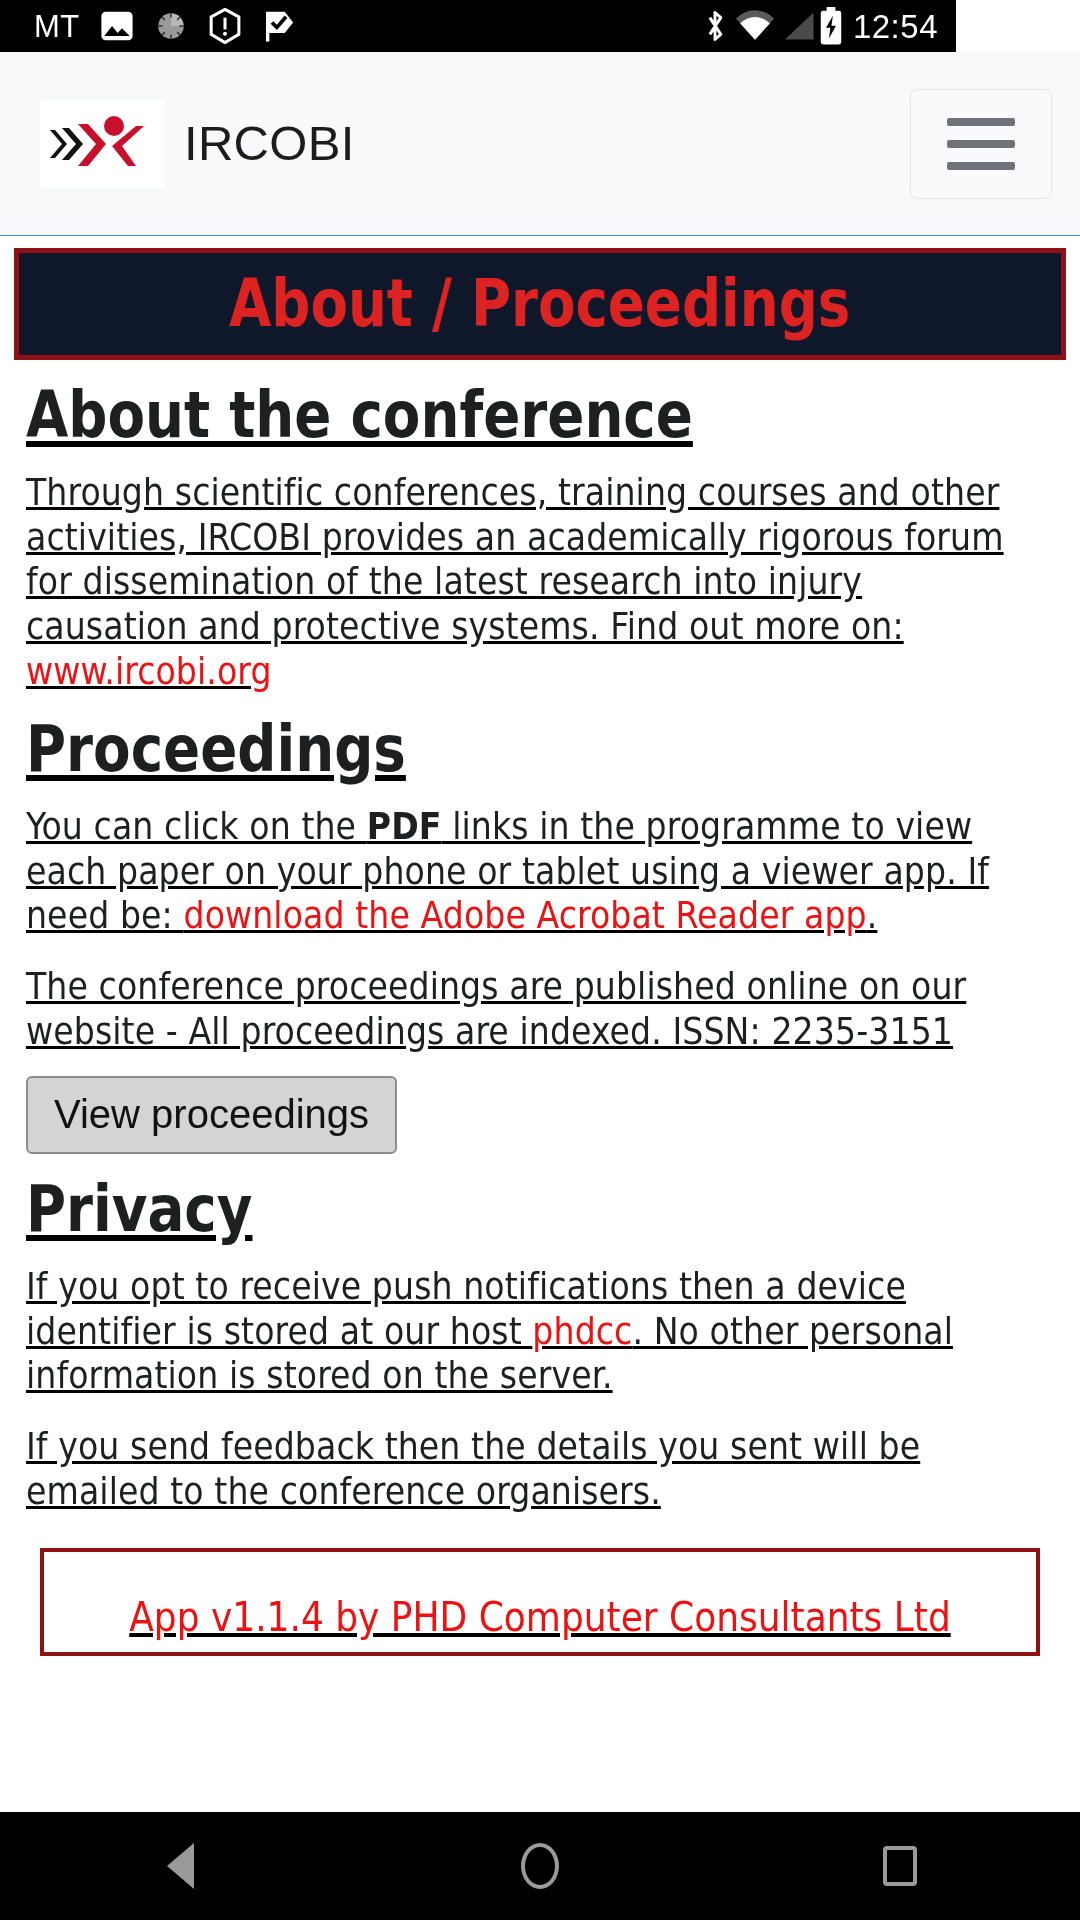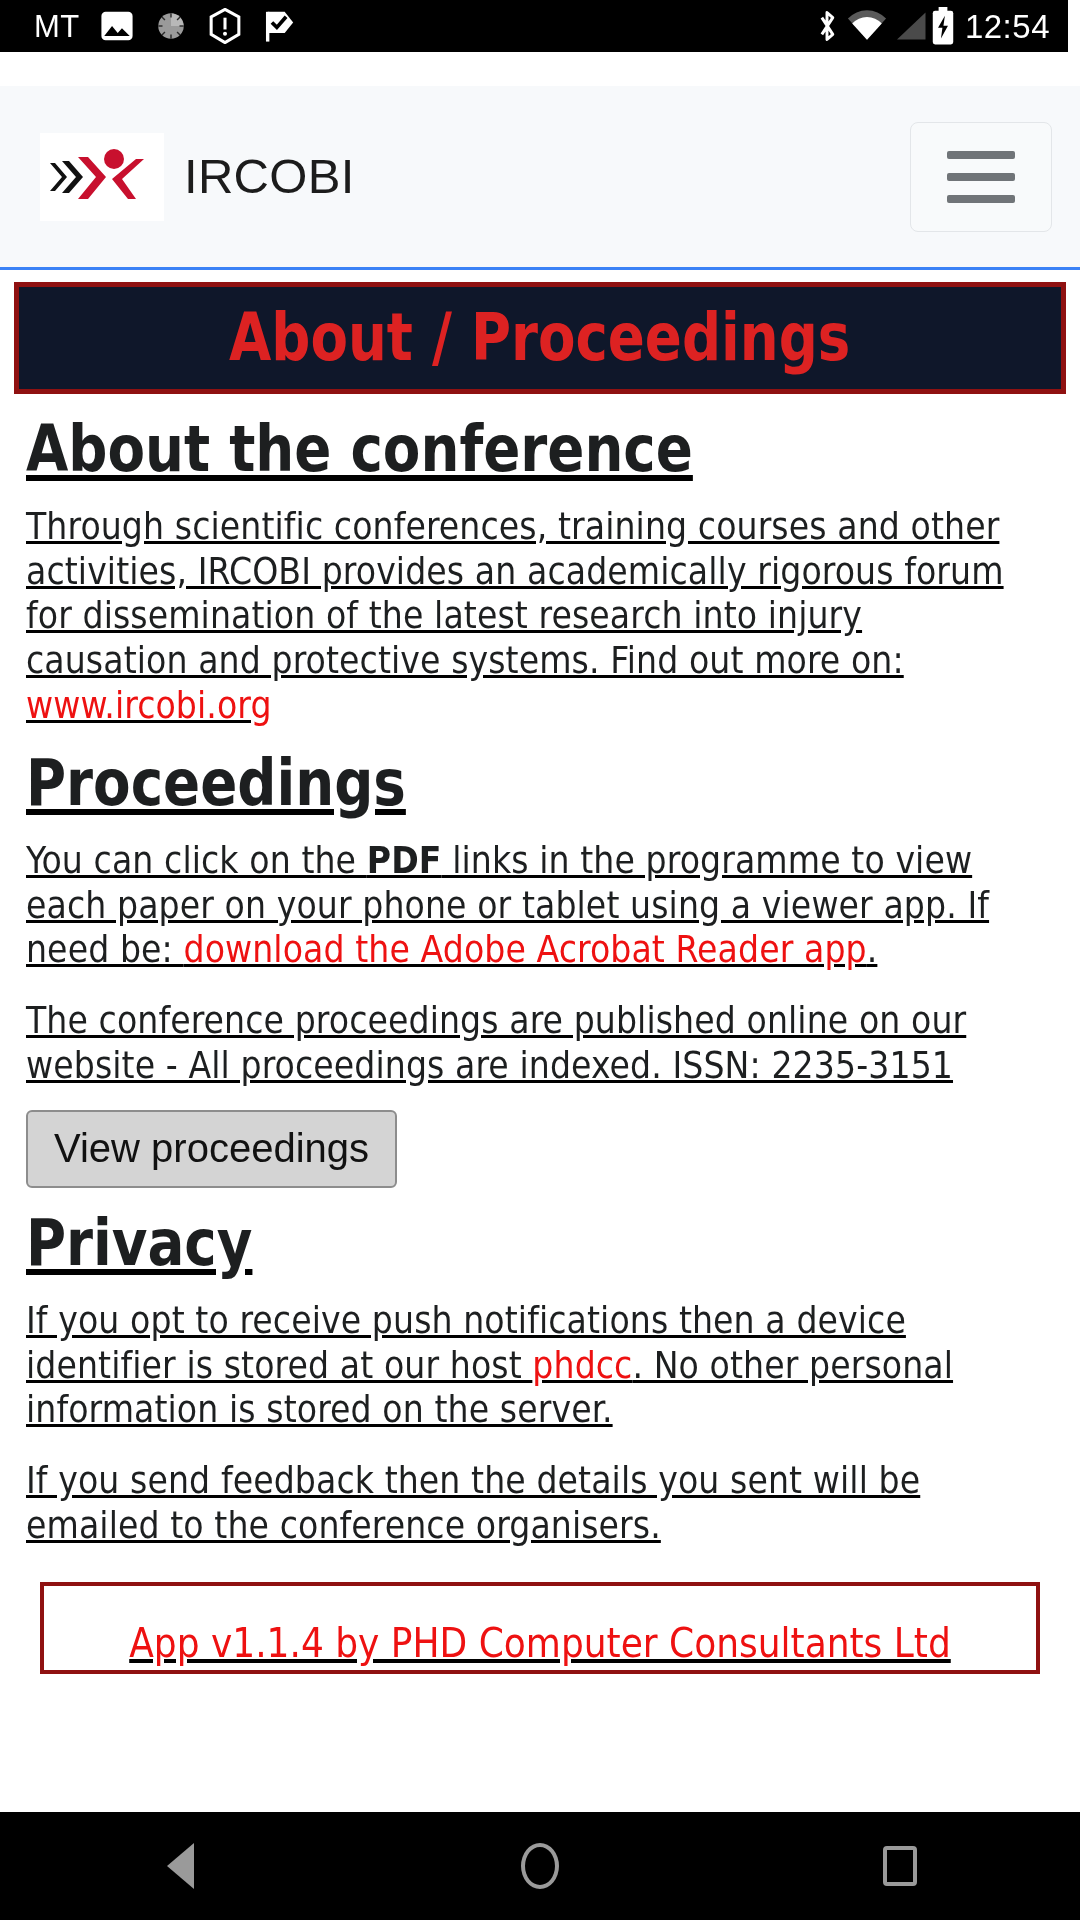--- a/index.html
+++ b/index.html
@@ -6,21 +6,21 @@
   html, body {
     width: 1080px; height: 1920px;
     background: #ffffff;
     font-family: "Liberation Sans", sans-serif;
     overflow: hidden;
   }
   body { position: relative; }
 
   
   .status-bar {
-    height: 52px; width: 1068px;
+    height: 52px; width: 956px;
     background: #000000;
     display: flex; align-items: center;
     padding: 0 18px 0 34px;
     position: relative;
   }
   .sb-left { display: flex; align-items: center; gap: 20px; }
   .sb-right { display: flex; align-items: center; gap: 4px; margin-left: auto; }
   .sb-mt {
     color: #ffffff; font-size: 31px; letter-spacing: 0.5px;
     font-family: "Liberation Sans", sans-serif; line-height: 1;
@@ -28,25 +28,24 @@
   .sb-time {
     color: #ffffff; font-size: 33px; font-weight: 400;
     letter-spacing: 0.5px; line-height: 1; margin-left: 6px;
   }
   .ic { display: block; }
 
   
   .app-header {
     height: 184px; width: 1080px;
     background: #f7f9fb;
-    border-bottom: 3px solid #3b82f6;
+    border-bottom: 1px solid #3b82f6;
     display: flex; align-items: center;
     padding: 0 28px 0 40px;
     position: relative;
-    margin-top: 34px;
   }
   .brand { display: flex; align-items: center; gap: 20px; }
   .brand-logo {
     width: 124px; height: 88px; background: #ffffff;
     display: block;
   }
   .brand-name {
     font-size: 49px; color: #1c1c1c; font-weight: 400;
     letter-spacing: 0.3px; line-height: 1;
   }
@@ -126,21 +125,21 @@
     color: #111111;
     line-height: 1;
     cursor: pointer;
   }
 
   
   .footer-box {
     margin: 34px 14px 0 14px;
     border: 4px solid #8f1111;
     background: #ffffff;
-    height: 92px;
+    height: 108px;
     display: flex; align-items: center; justify-content: center;
     overflow: hidden;
   }
   .footer-text {
     font-family: "DejaVu Sans Condensed", "Liberation Sans Narrow", "Liberation Sans", sans-serif;
     color: #ee1111;
     font-size: 40px;
     line-height: 1;
     padding-top: 30px;
   }

